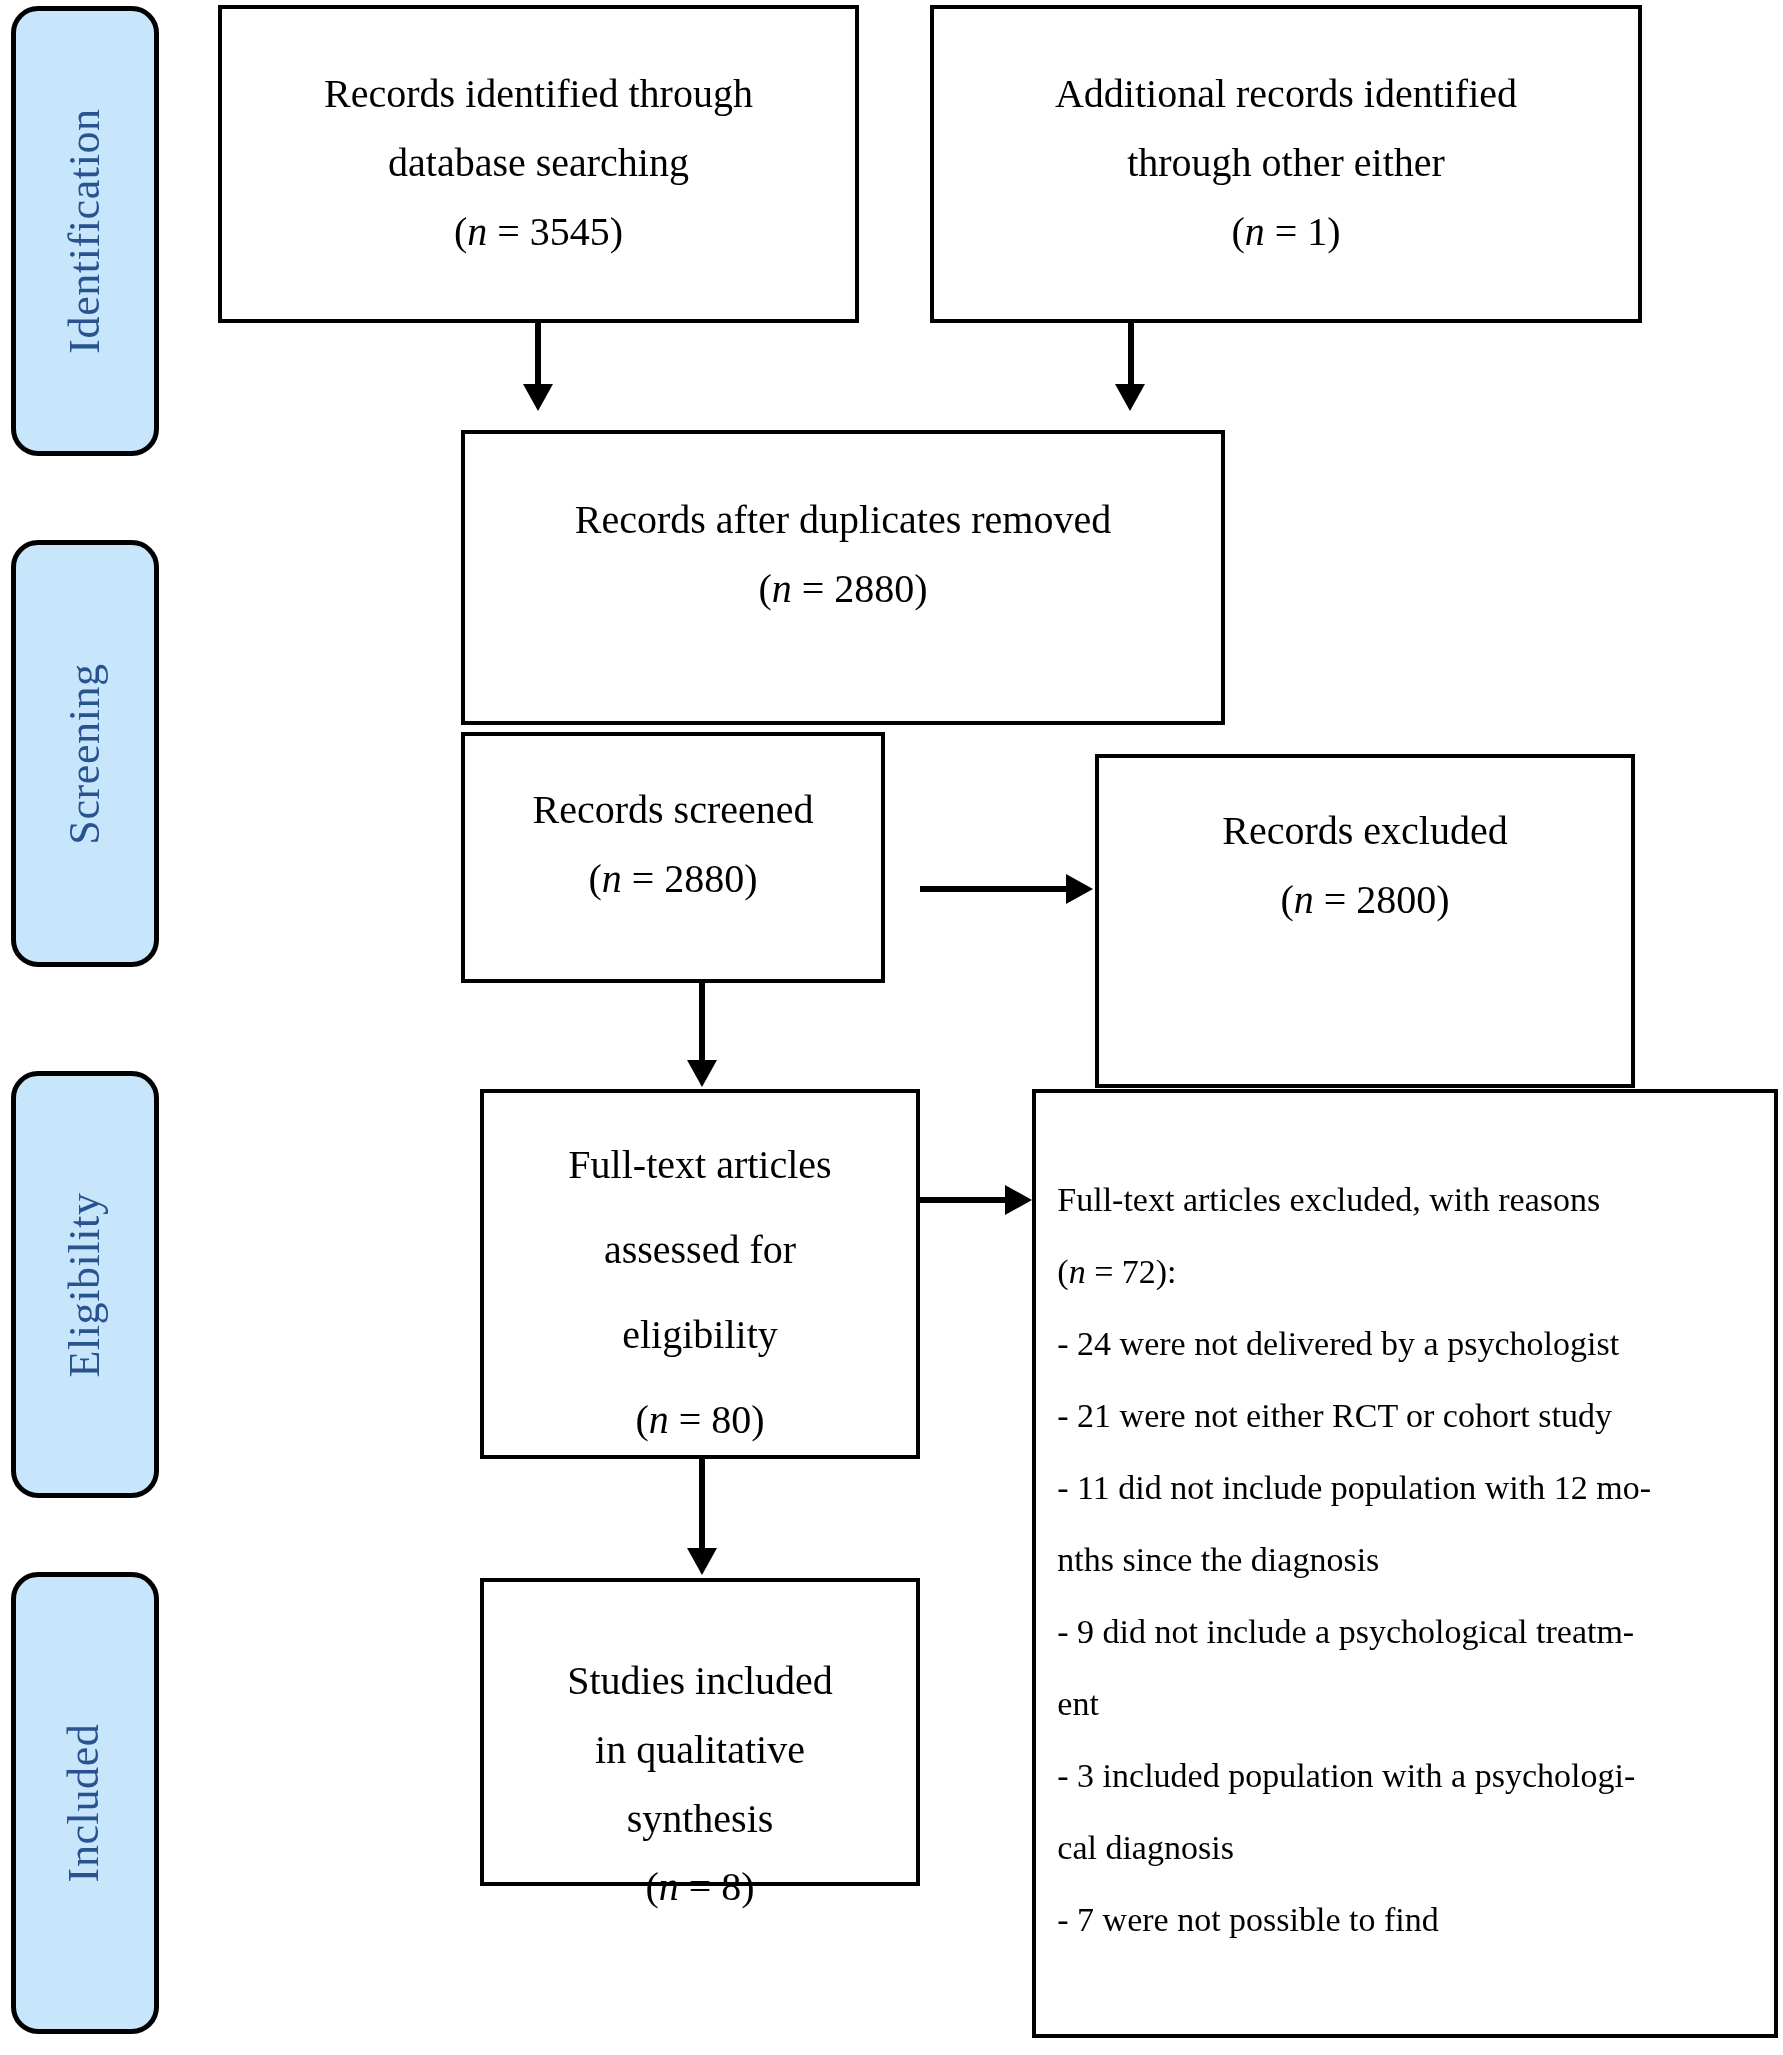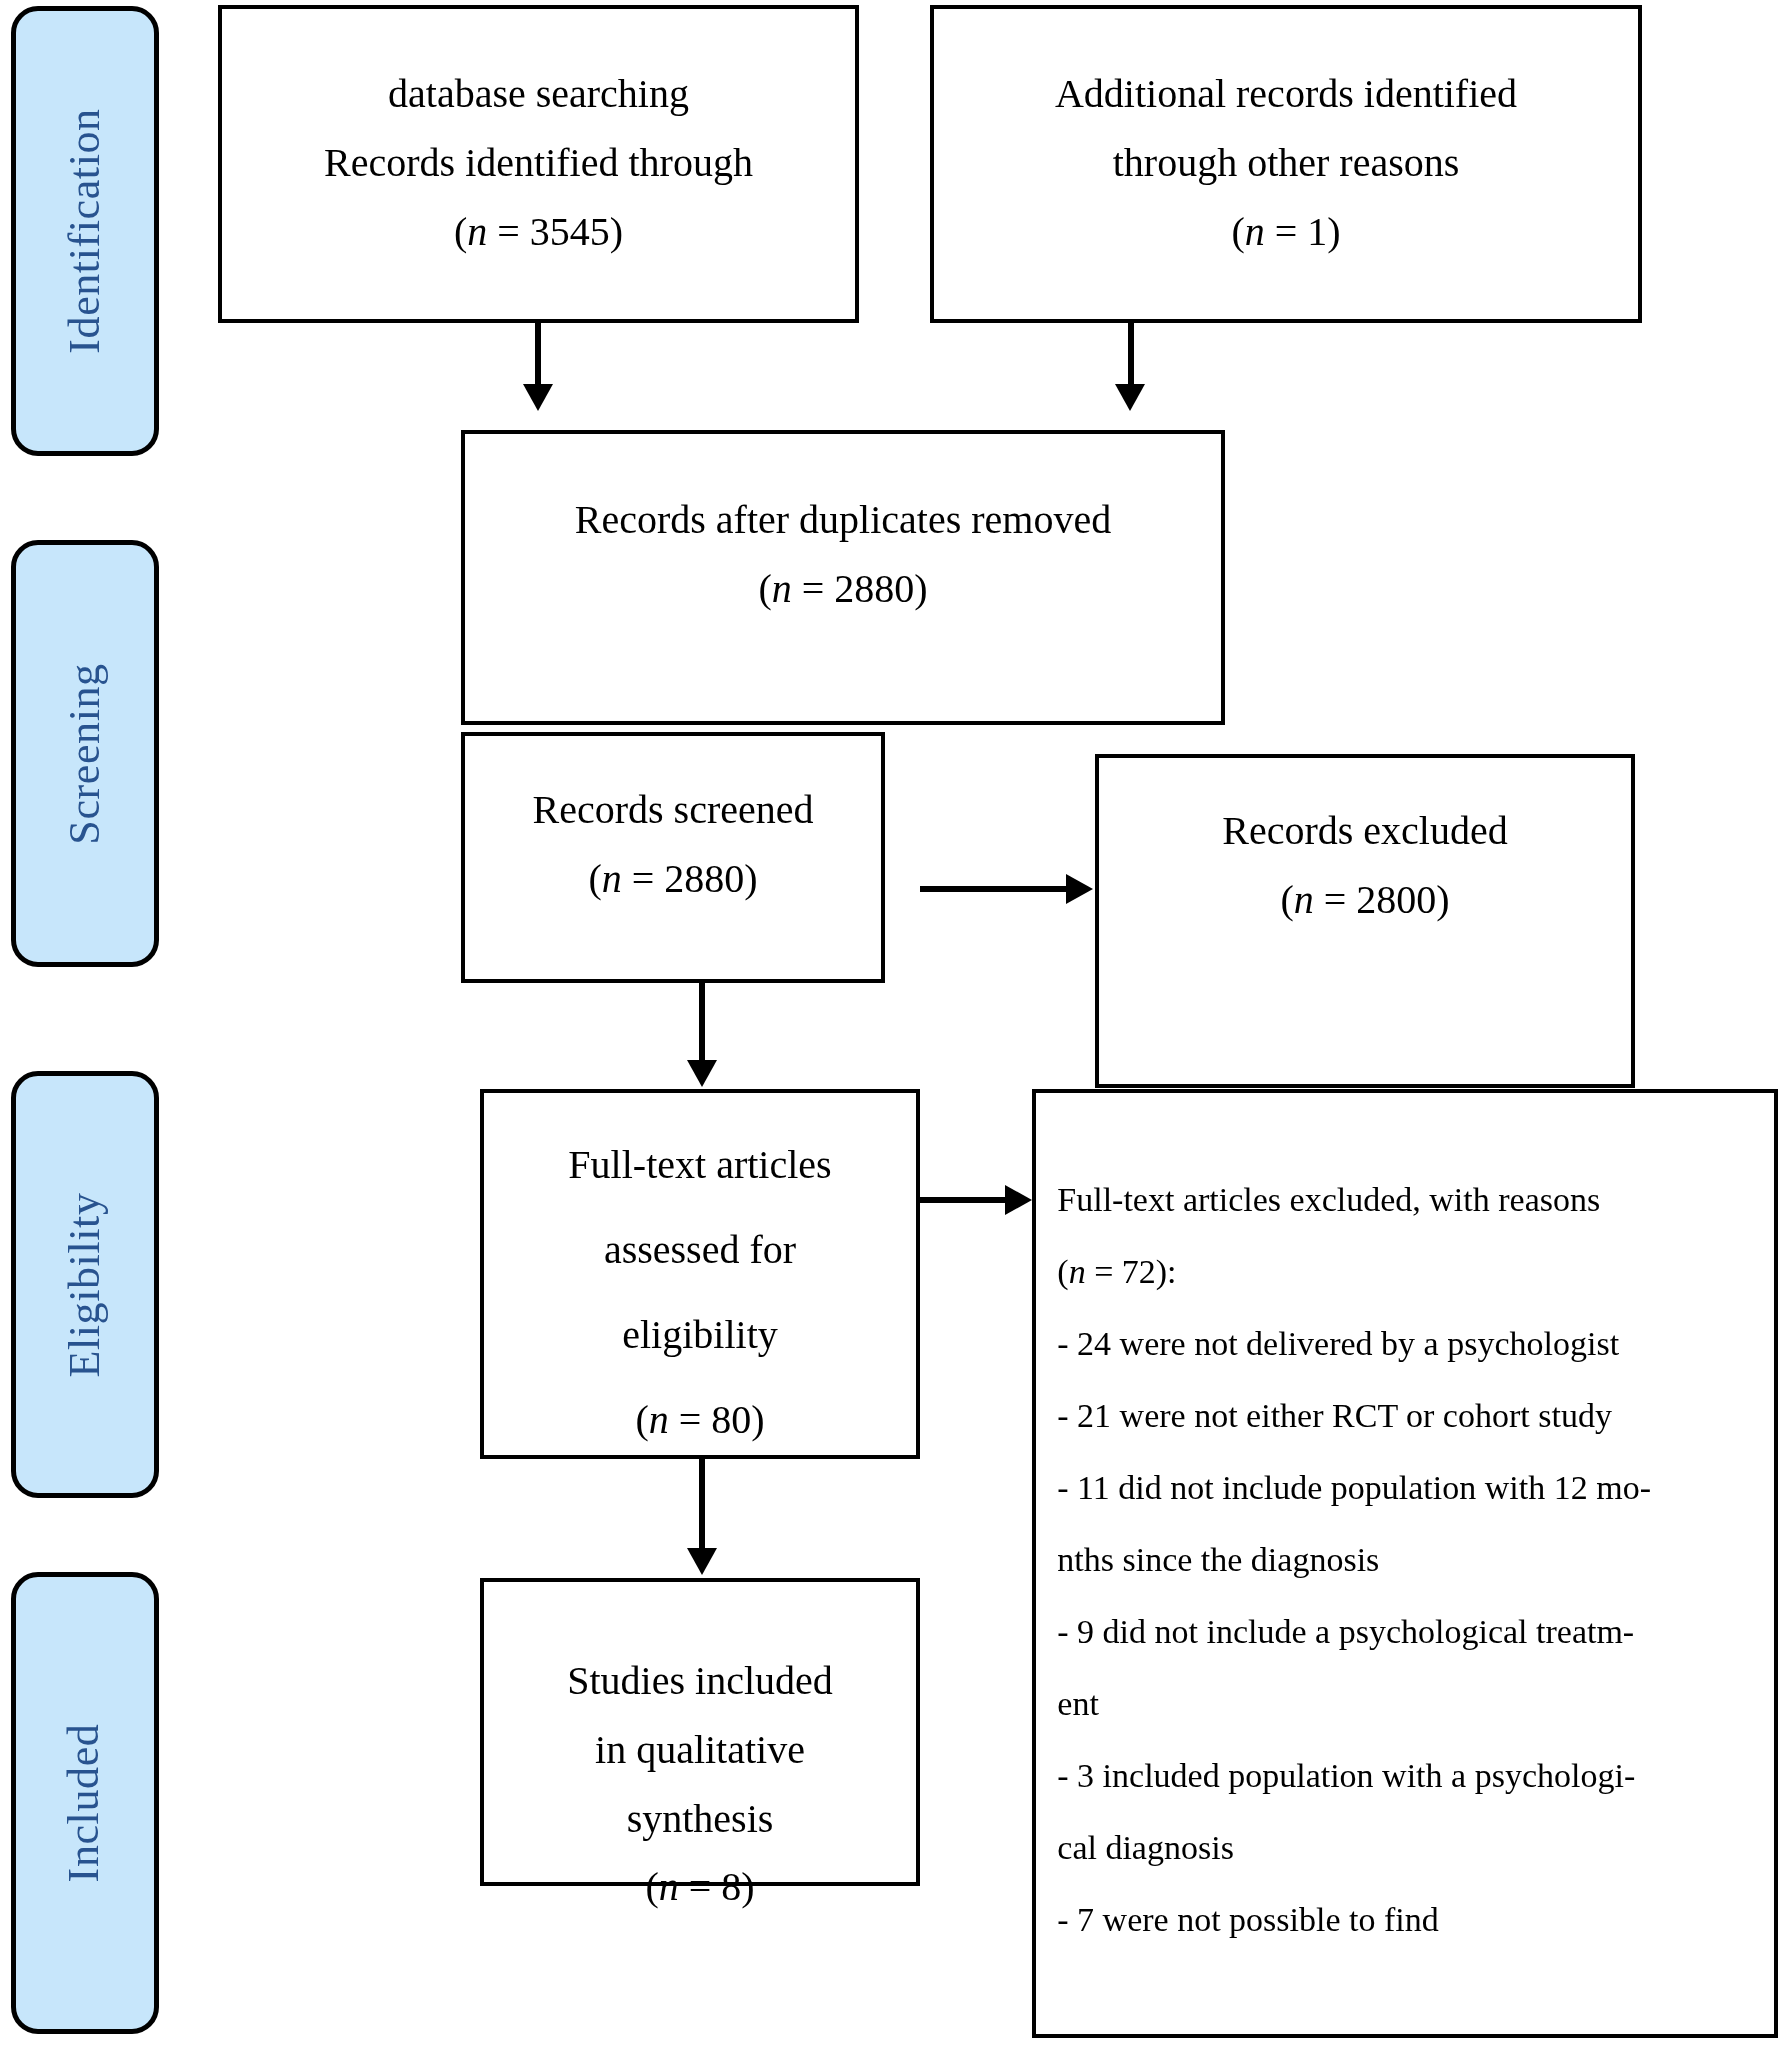--- a/index.html
+++ b/index.html
@@ -111,28 +111,28 @@
 
   <div class="stage-bar" style="left:10.7px; top:1071px; width:148px; height:427px;">
     <span class="stage-text">Eligibility</span>
   </div>
 
   <div class="stage-bar" style="left:10.7px; top:1572px; width:148px; height:462px;">
     <span class="stage-text">Included</span>
   </div>
 
   <div class="flow-box" style="left:218px; top:4.7px; width:641px; height:318px;">
+    <div class="flow-line">Records identified through</div>
     <div class="flow-line">database searching</div>
-    <div class="flow-line">Records identified through</div>
     <div class="flow-line"><span>(</span><span class="ital">n</span><span> = 3545)</span></div>
   </div>
 
   <div class="flow-box" style="left:930px; top:4.7px; width:712px; height:318px;">
     <div class="flow-line">Additional records identified</div>
-    <div class="flow-line">through other reasons</div>
+    <div class="flow-line">through other either</div>
     <div class="flow-line"><span>(</span><span class="ital">n</span><span> = 1)</span></div>
   </div>
 
   <div class="conn" style="left:535px; top:323px; width:6px; height:65px;"></div>
   <div class="arrow-down" style="left:523px; top:384px;"></div>
 
   <div class="conn" style="left:1128px; top:323px; width:6px; height:65px;"></div>
   <div class="arrow-down" style="left:1115px; top:384px;"></div>
 
   <div class="flow-box" style="left:461px; top:430px; width:764px; height:295px; justify-content:flex-start; padding-top:52px;">

